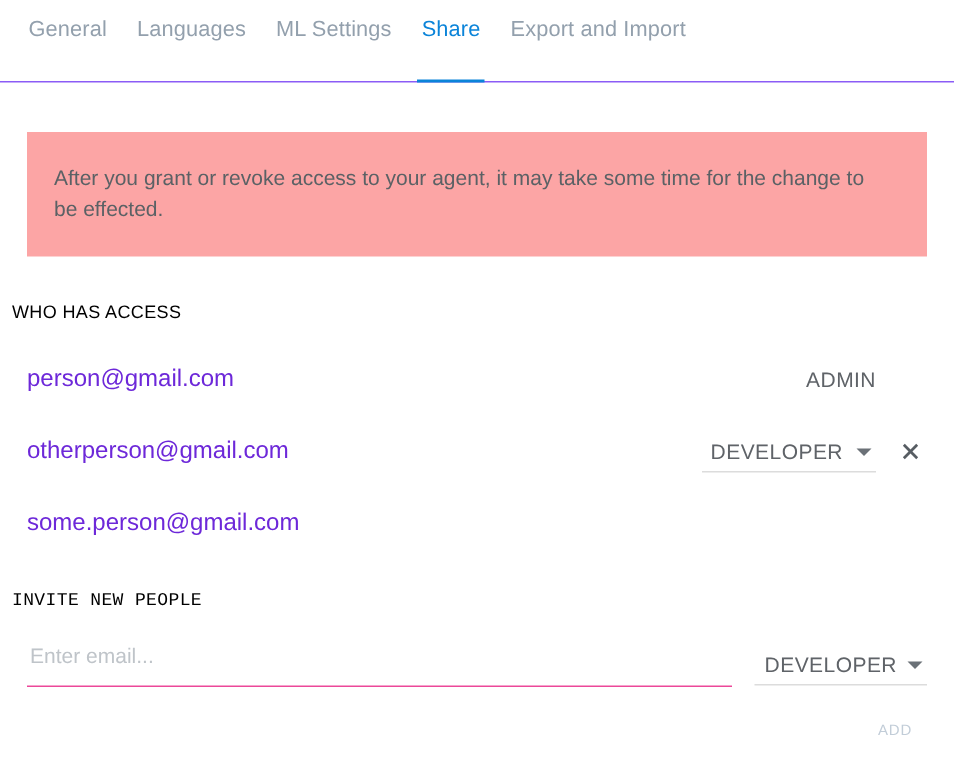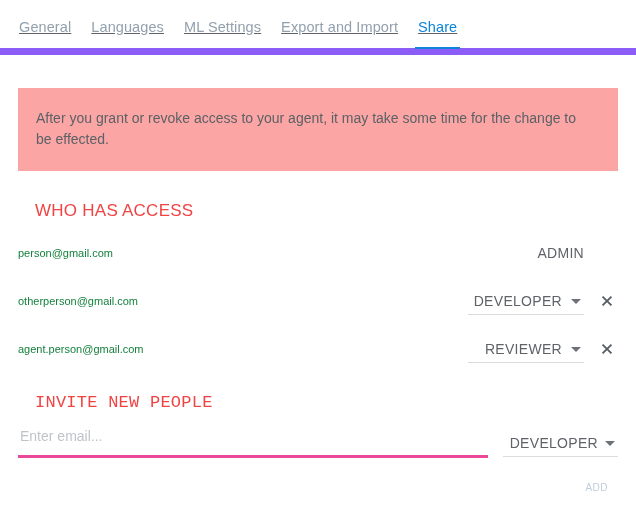--- a/index.html
+++ b/index.html
@@ -15,25 +15,23 @@
     font-family: "Liberation Sans", sans-serif;
     color: #5f6368;
     overflow: hidden;
     position: relative;
   }
 
   
   .tabbar {
     position: relative;
     height: 55px;
-    border-bottom: 7px solid #8b5cf6;
-    display: flex;
-    align-items: flex-end;
+    border-bottom: 1px solid #8b5cf6;
+    display: flex;
     padding-left: 9px;
-    text-decoration: underline;
   }
   .tab {
     position: relative;
     padding: 0 10px 14px 10px;
     font-size: 14.5px;
     line-height: 1;
     color: #93a0ad;
     cursor: pointer;
     white-space: nowrap;
     letter-spacing: 0.1px;
@@ -67,44 +65,44 @@
   .banner-text {
     font-size: 14px;
     line-height: 21px;
     color: #5b6165;
     max-width: 556px;
   }
 
   
   .section-title {
     position: absolute;
-    left: 35px;
-    font-size: 17px;
-    color: #ef4444;
+    left: 8px;
+    font-size: 12px;
+    color: #000000;
     letter-spacing: 0.25px;
   }
   #who-title { top: 201px; }
   #invite-title { top: 393px; font-family: Liberation Mono, monospace; }
 
   
   .access-row {
     position: absolute;
     left: 18px;
     width: 600px;
     height: 30px;
     display: flex;
     align-items: center;
   }
   #row-0 { top: 238px; }
   #row-1 { top: 286px; }
   #row-2 { top: 334px; }
 
   .row-email {
-    font-size: 11px;
-    color: #15803d;
+    font-size: 16px;
+    color: #6d28d9;
     flex: 1 1 auto;
     white-space: nowrap;
   }
 
   .row-right {
     display: flex;
     align-items: center;
     justify-content: flex-end;
     flex: 0 0 auto;
     text-align: right;
@@ -169,21 +167,21 @@
     top: 428px;
     width: 600px;
     height: 30px;
     display: flex;
     align-items: center;
   }
   .email-input {
     flex: 1 1 auto;
     height: 29px;
     border: none;
-    border-bottom: 3px solid #ec4899;
+    border-bottom: 1px solid #ec4899;
     outline: none;
     font-family: inherit;
     font-size: 14px;
     color: #5f6368;
     background: transparent;
     padding: 0 2px 12px 2px;
     margin-right: 15px;
   }
   .email-input::placeholder {
     color: #bfc4c9;
@@ -216,22 +214,22 @@
     cursor: default;
   }
 </style>
 </head>
 <body>
 
 <div class="tabbar">
   <button class="tab">General</button>
   <button class="tab">Languages</button>
   <button class="tab">ML Settings</button>
+  <button class="tab active">Share</button>
   <button class="tab">Export and Import</button>
-  <button class="tab active">Share</button>
 </div>
 
 <div class="banner">
   <div class="banner-text">After you grant or revoke access to your agent, it may take some time for the change to be effected.</div>
 </div>
 
 <div class="section-title" id="who-title">WHO HAS ACCESS</div>
 
 <div class="access-row" id="row-0">
   <div class="row-email">person@gmail.com</div>
@@ -251,34 +249,21 @@
       <span>
         <svg width="13" height="13" viewBox="0 0 13 13" aria-hidden="true">
           <path d="M2.2 0.9 L0.9 2.2 L4.7 6.0 L0.9 9.8 L2.2 11.1 L6.0 7.3 L9.8 11.1 L11.1 9.8 L7.3 6.0 L11.1 2.2 L9.8 0.9 L6.0 4.7 Z" fill="#575d63"></path>
         </svg>
       </span>
     </button>
   </div>
 </div>
 
 <div class="access-row" id="row-2">
-  <div class="row-email">agent.person@gmail.com</div>
-  <div class="row-right">
-    <div class="role-select">
-      <span class="role-value">REVIEWER</span>
-      <span class="caret"></span>
-    </div>
-    <button class="remove-btn">
-      <span>
-        <svg width="13" height="13" viewBox="0 0 13 13" aria-hidden="true">
-          <path d="M2.2 0.9 L0.9 2.2 L4.7 6.0 L0.9 9.8 L2.2 11.1 L6.0 7.3 L9.8 11.1 L11.1 9.8 L7.3 6.0 L11.1 2.2 L9.8 0.9 L6.0 4.7 Z" fill="#575d63"></path>
-        </svg>
-      </span>
-    </button>
-  </div>
+  <div class="row-email">some.person@gmail.com</div>
 </div>
 
 <div class="section-title" id="invite-title">INVITE NEW PEOPLE</div>
 
 <div class="invite-row">
   <input class="email-input" type="text" placeholder="Enter email..." style="">
   <div class="role-select invite-role">
     <span class="role-value">DEVELOPER</span>
     <span class="caret"></span>
   </div>

